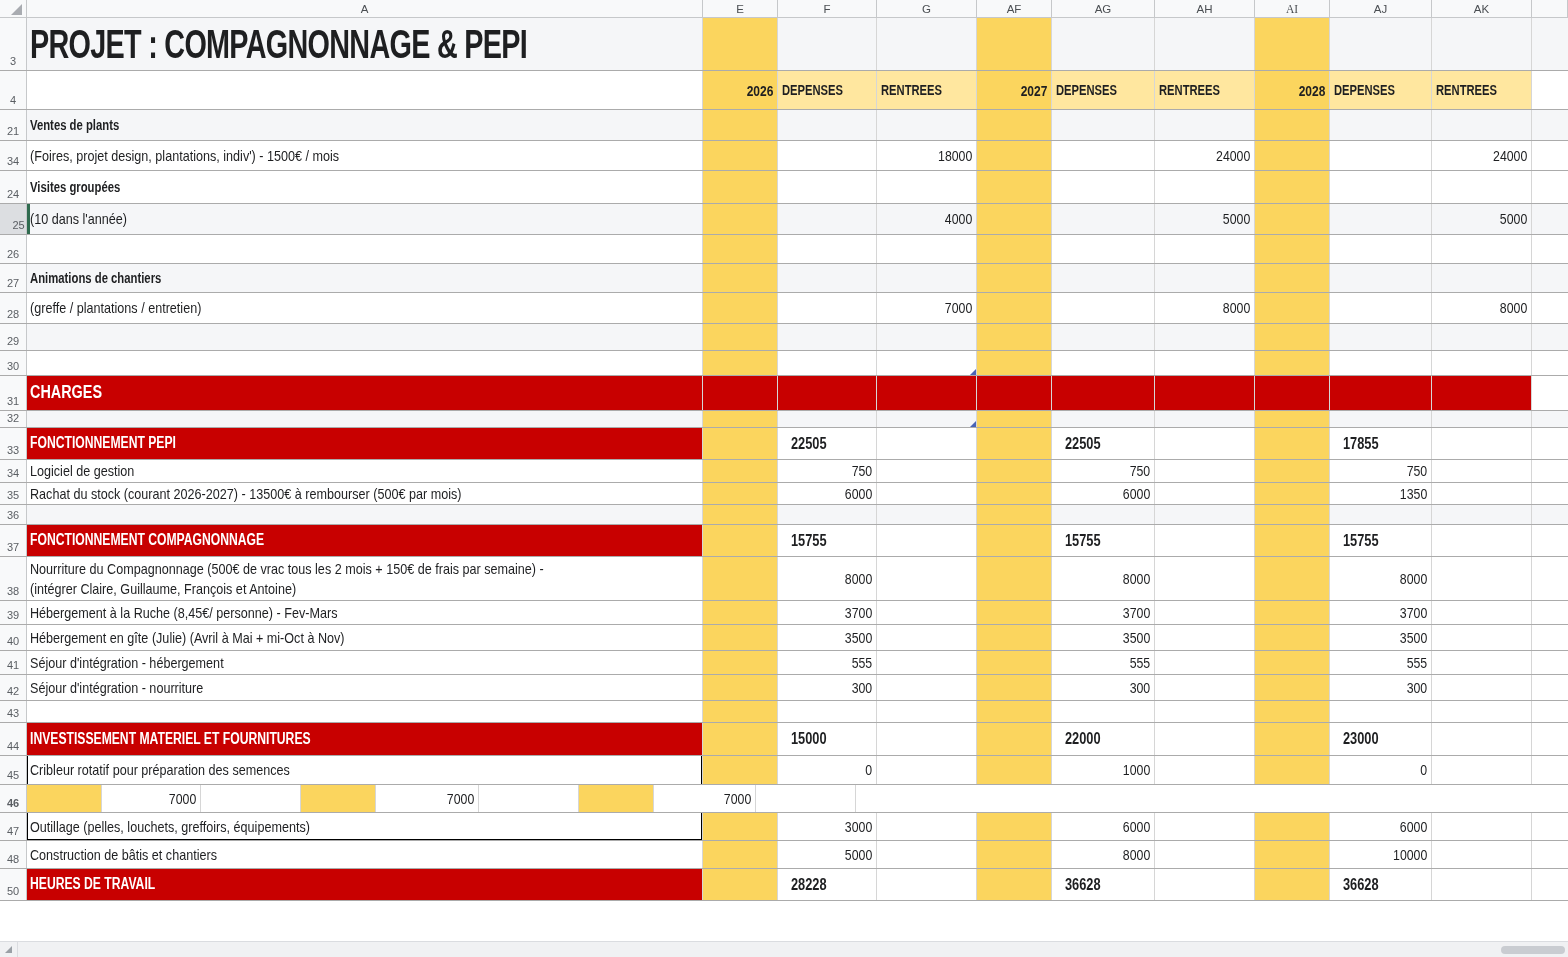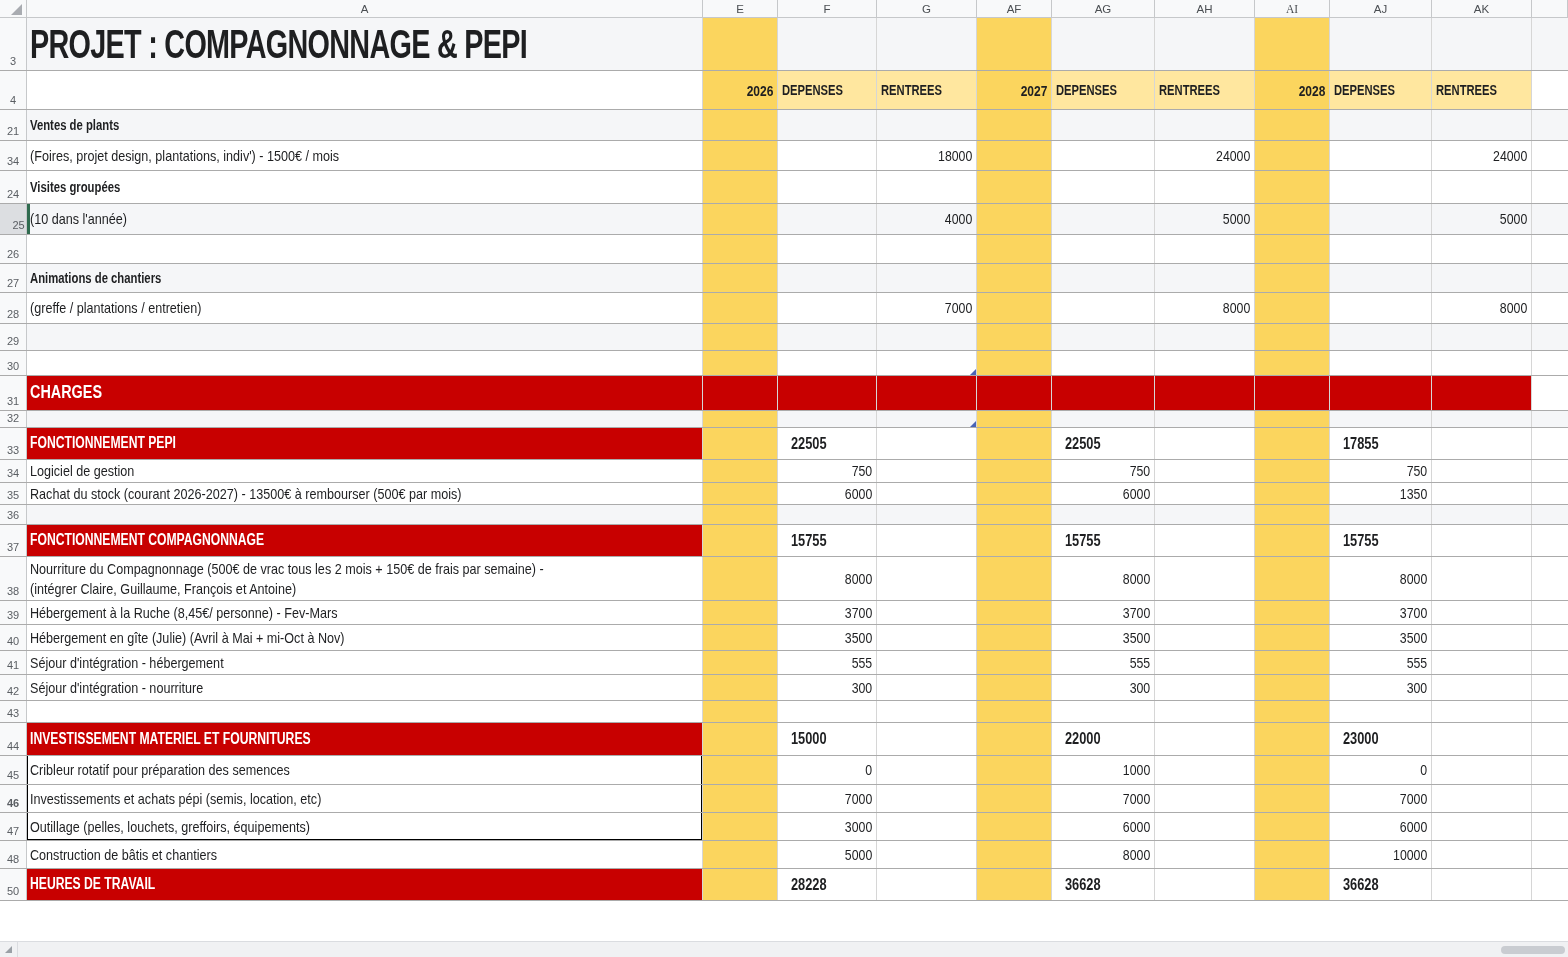--- a/index.html
+++ b/index.html
@@ -679,23 +679,20 @@
         <div class="cell s-num" style="width: 102px;">
           <span class="tx">0</span>
         </div>
         <div class="cell" style="width: 100px;"></div>
         <div class="cell colX" style="width: 36px;"></div>
       </div>
       <div class="row" style="height: 28px;">
         <div class="rh" style="width: 27px; font-weight: bold;">
           <span>46</span>
         </div>
-        <div class="cell colA s-text box-lr" style="width: 676px;">
-          <span class="tx">Investissements et achats pépi (semis, location, etc)</span>
-        </div>
         <div class="cell bg-dky" style="width: 75px;"></div>
         <div class="cell s-num" style="width: 99px;">
           <span class="tx">7000</span>
         </div>
         <div class="cell" style="width: 100px;"></div>
         <div class="cell bg-dky" style="width: 75px;"></div>
         <div class="cell s-num" style="width: 103px;">
           <span class="tx">7000</span>
         </div>
         <div class="cell" style="width: 100px;"></div>

